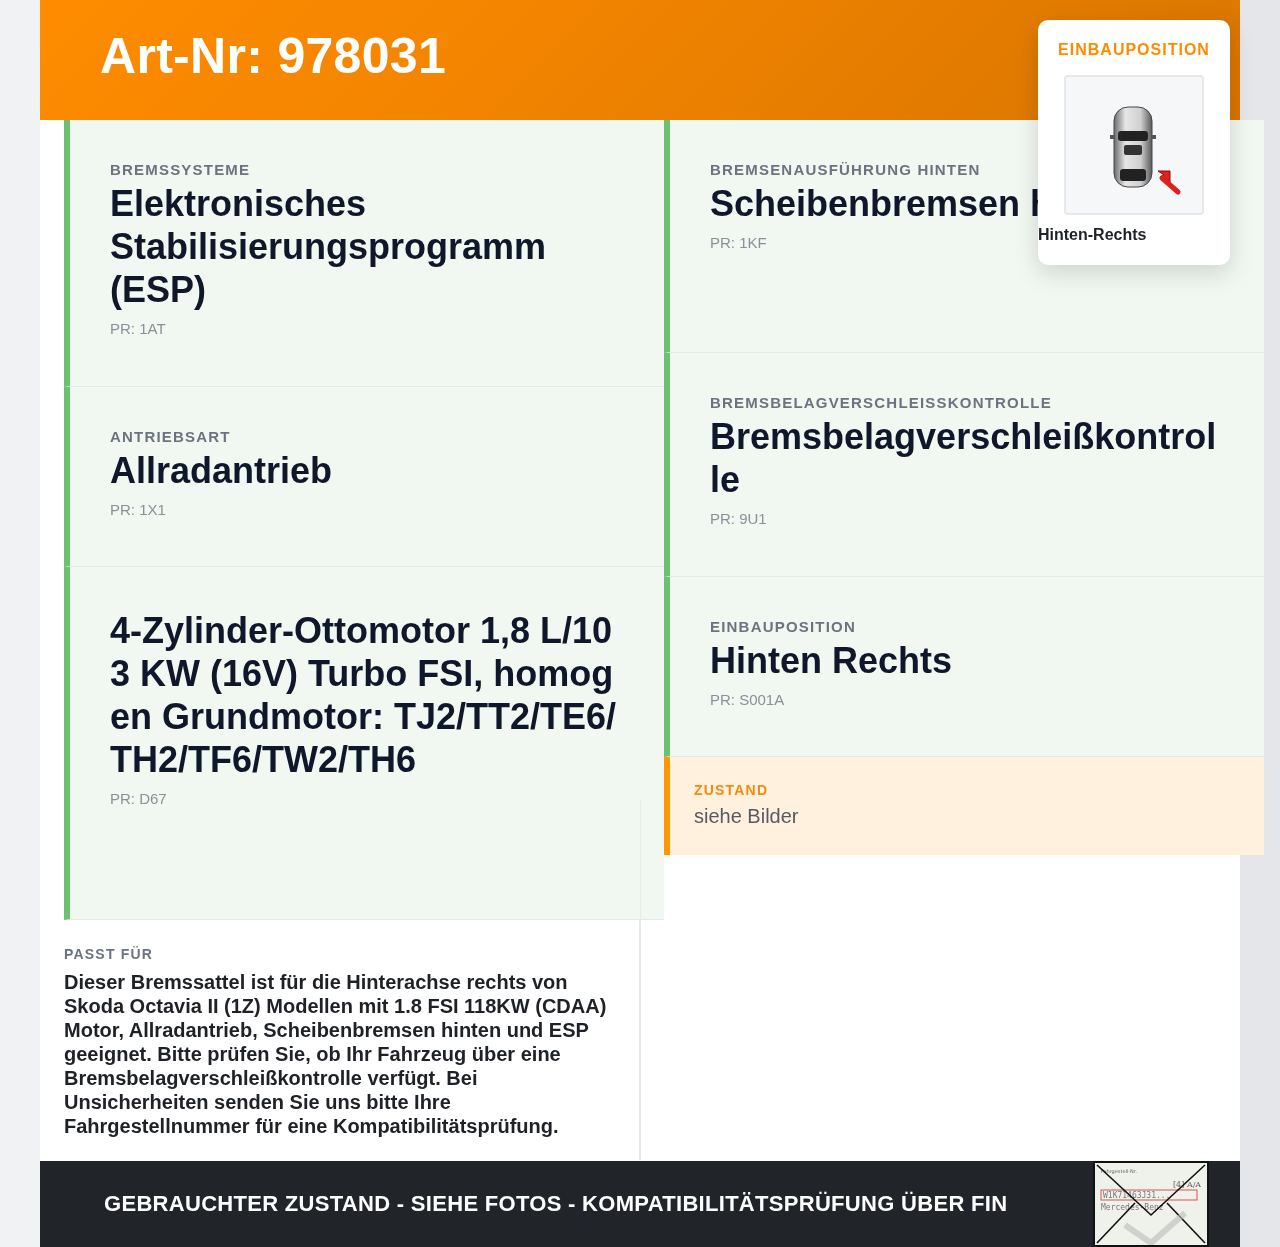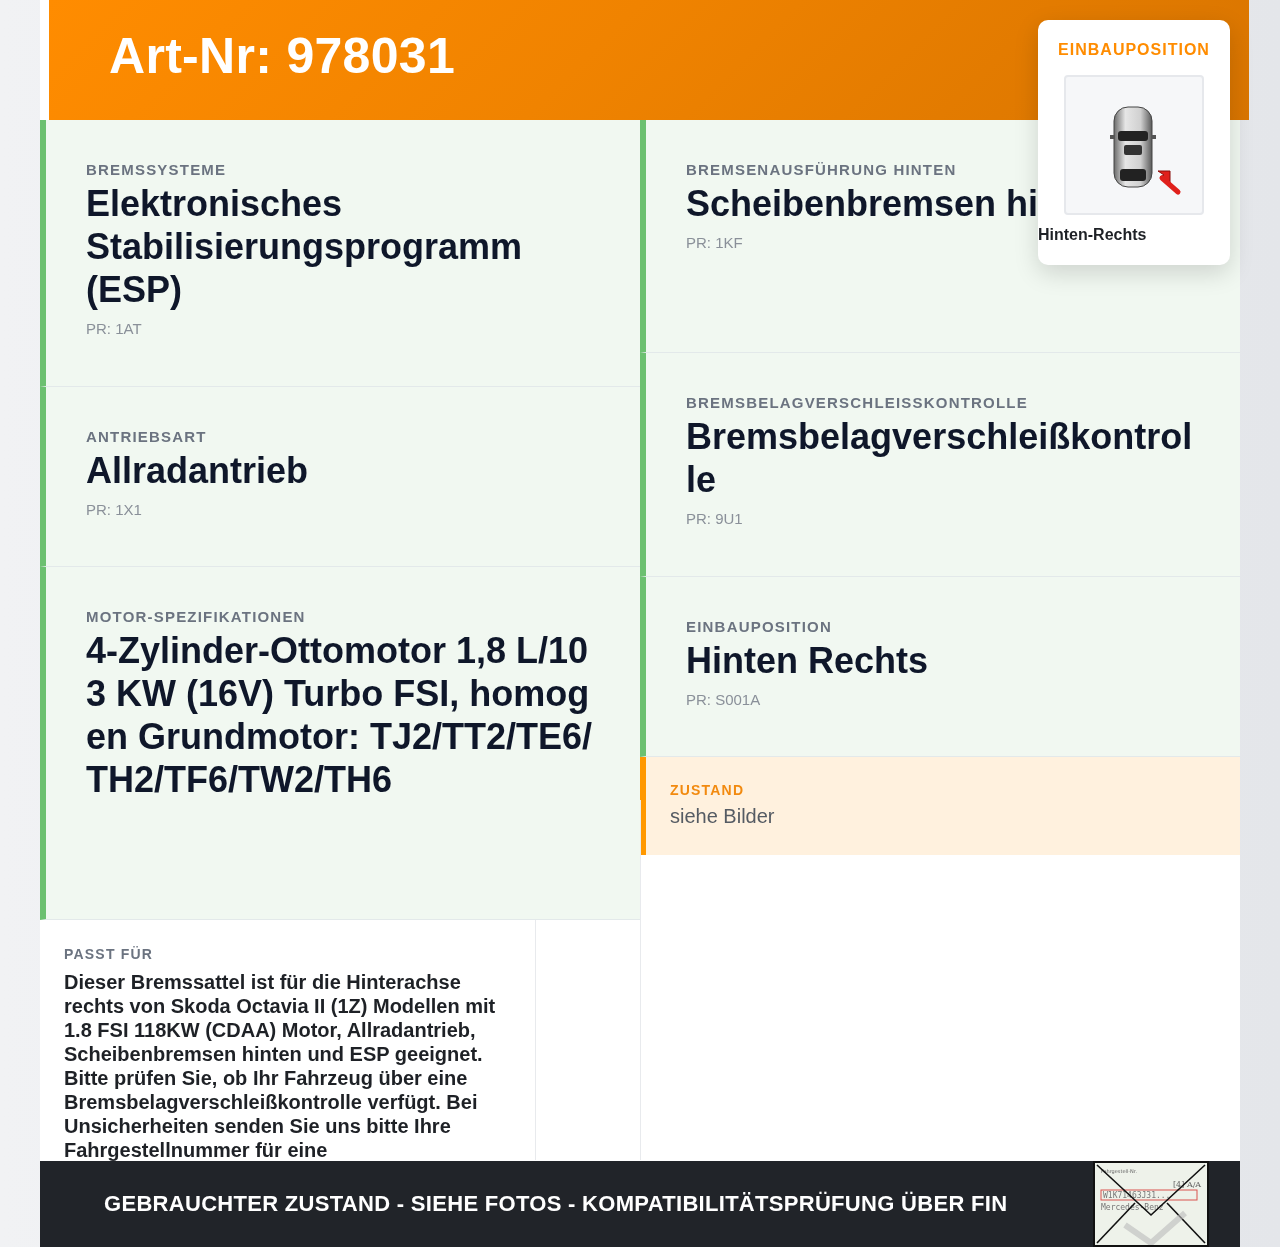--- a/index.html
+++ b/index.html
@@ -7,29 +7,29 @@
     body {
       font-family: "Liberation Sans", "DejaVu Sans", sans-serif;
       background: linear-gradient(90deg, #f1f2f4 0%, #e4e6ea 100%);
       position: relative;
     }
     .page {
       position: absolute; left: 40px; top: 0; width: 1200px; height: 1247px;
       background: #ffffff;
     }
     .header {
-      position: absolute; left: 9px; top: 0; width: 1200px; height: 120px;
+      position: absolute; left: 0; top: 0; width: 1200px; height: 120px;
       background: linear-gradient(135deg, #ff8c00 0%, #f08300 45%, #d97500 100%);
     }
     .header h1 {
       position: absolute; left: 60px; top: 26px;
       color: #ffffff; font-size: 50px; font-weight: 700; letter-spacing: 0.3px;
       line-height: 60px;
     }
-    .col { position: absolute; top: 120px; width: 600px; }
+    .col { position: absolute; top: 120px; width: 600px; margin-left: 24px; }
     .col-left { left: 0; }
     .col-right { left: 600px; }
     .spec {
       position: relative; background: #f1f8f1;
       border-left: 6px solid #6cc070;
       border-bottom: 1px solid #e3e9ea;
       padding: 40px 40px 0 40px;
     }
     .spec .label {
       font-size: 15px; font-weight: 700; letter-spacing: 1.2px;
@@ -46,21 +46,21 @@
       position: relative; background: #fff1de;
       border-left: 6px solid #ff9800;
       padding: 24px 40px 0 24px; height: 98px;
     }
     .zustand .label {
       font-size: 14px; font-weight: 700; letter-spacing: 1.2px; color: #f28a0f;
       line-height: 18px;
     }
     .zustand .value { font-size: 20px; color: #555b63; margin-top: 4px; line-height: 26px; }
     .passt {
-      position: absolute; left: 0; top: 920px; width: 496px; height: 240px;
+      position: absolute; left: 0; top: 920px; width: 600px; height: 240px;
       background: #ffffff; padding: 24px 24px 0 24px;
       border-right: 1px solid #e8eaed;
     }
     .passt .label {
       font-size: 14px; font-weight: 700; letter-spacing: 1.2px; color: #6b7380; line-height: 20px;
     }
     .passt .text {
       font-size: 20px; color: #1e2126; line-height: 24px; margin-top: 6px; font-weight: 700;
     }
     .right-fill {
@@ -110,22 +110,22 @@
       <div class="label">BREMSSYSTEME</div>
       <div class="value" style="word-break: normal;">Elektronisches Stabilisierungsprogramm (ESP)</div>
       <div class="pr">PR: 1AT</div>
     </div>
     <div class="spec" style="height:180px;">
       <div class="label">ANTRIEBSART</div>
       <div class="value">Allradantrieb</div>
       <div class="pr">PR: 1X1</div>
     </div>
     <div class="spec" style="height:353px;">
-      <div class="label">MOTOR-SPEZIFIKATIONEN</div>
       <div class="value">4-Zylinder-Ottomotor 1,8 L/103 KW (16V) Turbo FSI, homogen Grundmotor: TJ2/TT2/TE6/TH2/TF6/TW2/TH6</div>
+      <div class="pr">PR: D67</div>
     </div>
   </div>
 
   <div class="col col-right">
     <div class="spec" style="height:233px; overflow:hidden;">
       <div class="label">BREMSENAUSFÜHRUNG HINTEN</div>
       <div class="value" style="white-space:nowrap;">Scheibenbremsen hinten</div>
       <div class="pr">PR: 1KF</div>
     </div>
     <div class="spec" style="height:224px;">

